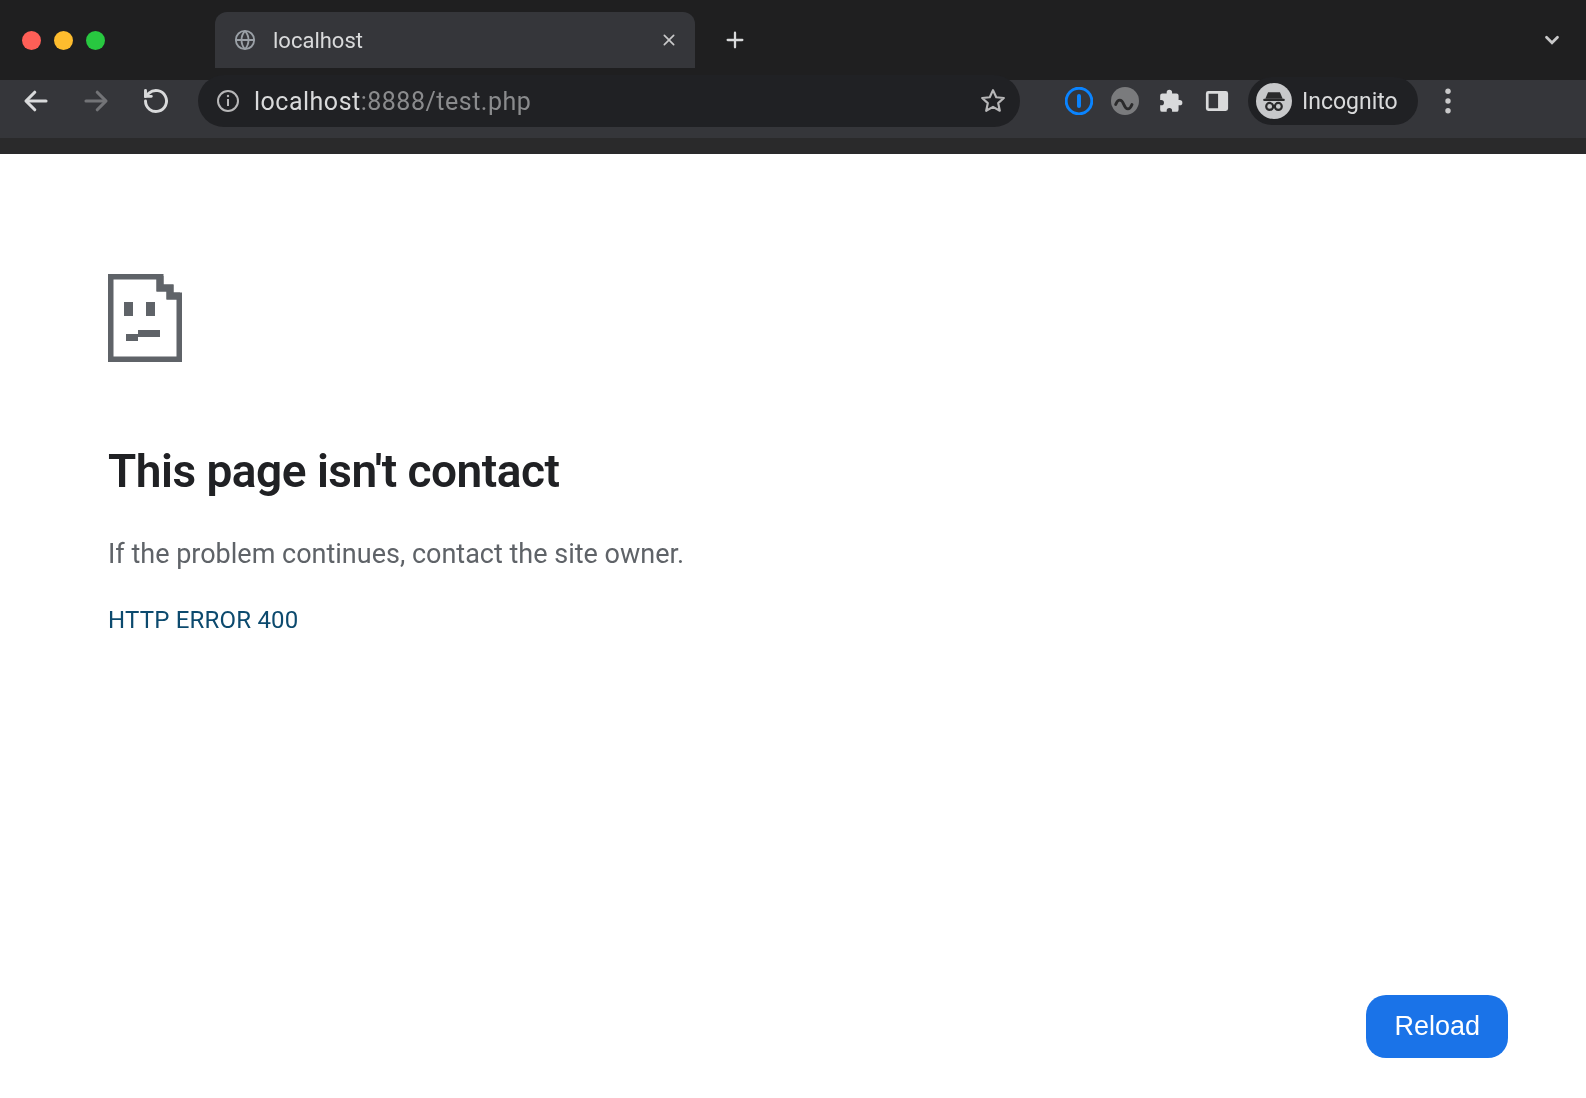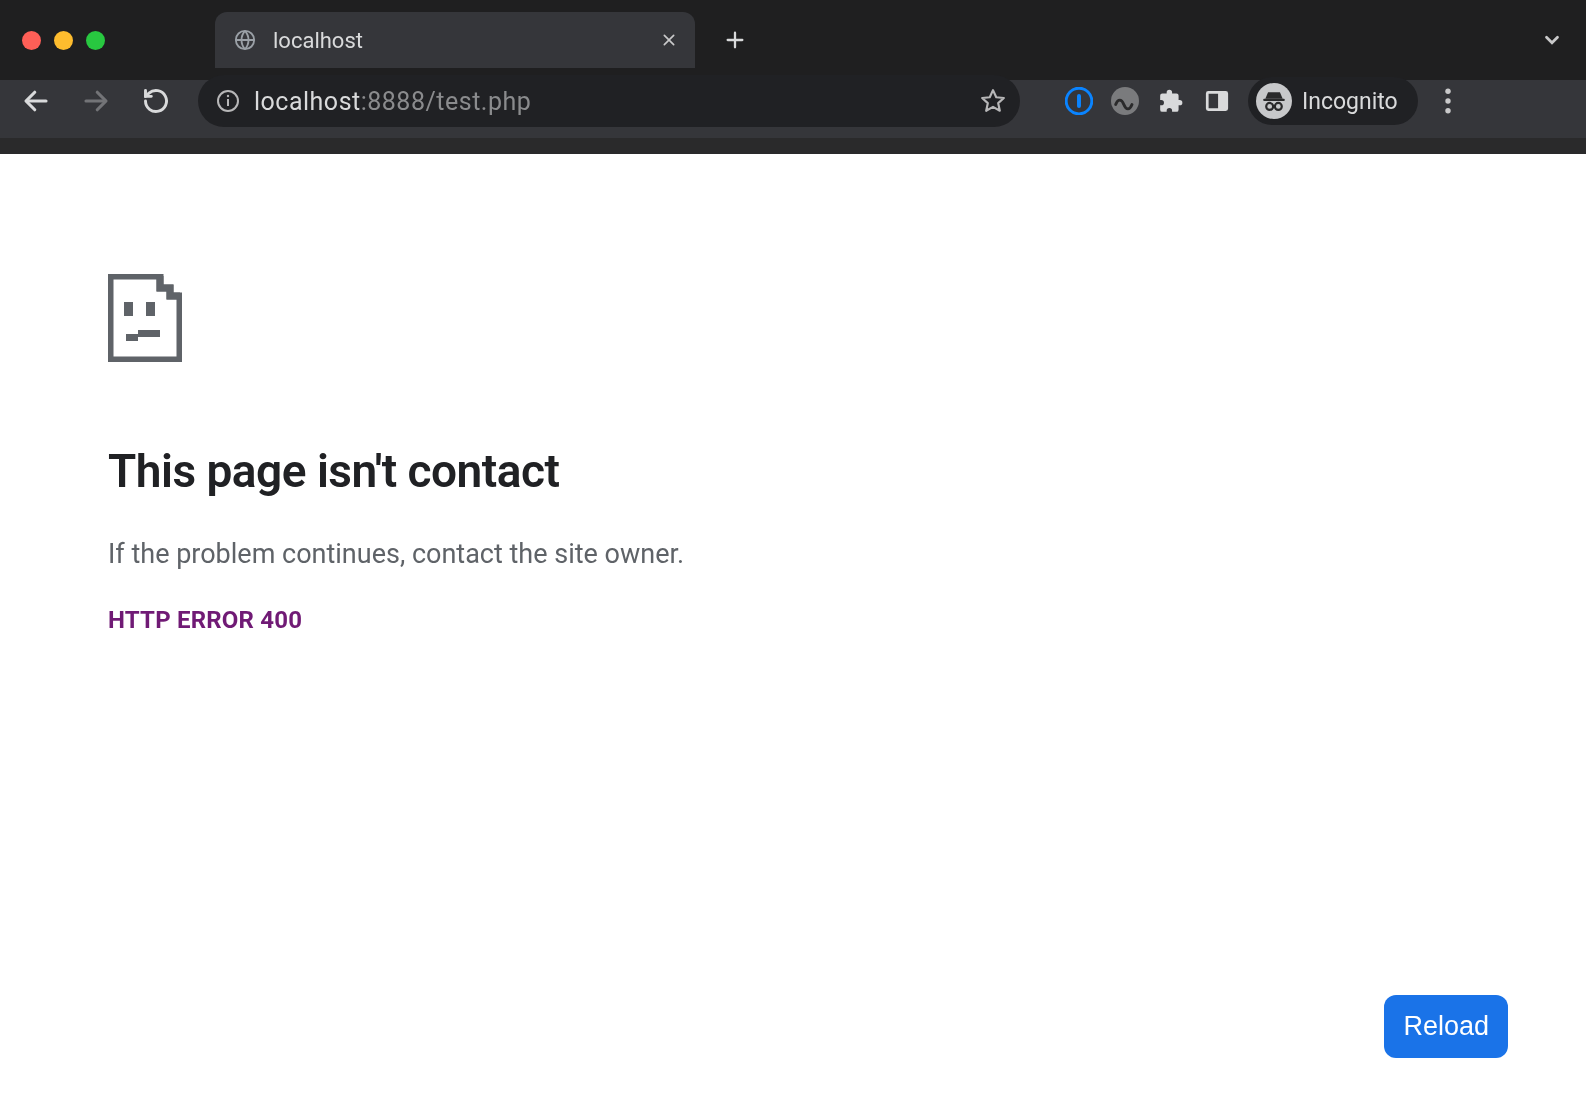--- a/index.html
+++ b/index.html
@@ -28,22 +28,22 @@
   .right-icons { display:flex; align-items:center; gap:16px; margin-left:20px;}
   .icon-btn { width:30px; height:30px; display:flex; align-items:center; justify-content:center; color:#d9dadb; cursor:pointer;}
   .incognito-pill { display:flex; align-items:center; gap:10px; background:#202124; border-radius:40px; padding:6px 20px 6px 8px; color:#d9dadb; font-size:23px;}
   .incognito-avatar { width:36px; height:36px; border-radius:50%; background:#c7c8ca; display:flex; align-items:center; justify-content:center;}
   .kebab { color:#c9c9ca; display:flex; align-items:center; justify-content:center; width:28px; height:28px; cursor:pointer;}
   .content { position:relative; width:100%; height:calc(1098px - 154px); background:#fff;}
   .error-block { position:absolute; left:108px; top:120px; width:1140px;}
   .error-icon { margin-bottom:82px; }
   .headline { font-size:46px; font-weight:600; color:#202124; letter-spacing:-.5px; margin-bottom:40px;}
   .subtext { font-size:27px; color:#5f6368; margin-bottom:36px;}
-  .code { font-size:24px; color:#701a75; letter-spacing:.2px;font-weight:bold;}
-  .reload-btn { position:absolute; right:78px; bottom:40px; background:#1a73e8; color:#fff; border:none; font-size:27px; padding:16px 19px; border-radius:12px; cursor:pointer;}
+  .code { font-size:24px; color:#0c4a6e; letter-spacing:.2px;}
+  .reload-btn { position:absolute; right:78px; bottom:40px; background:#1a73e8; color:#fff; border:none; font-size:27px; padding:16px 28px; border-radius:20px; cursor:pointer;}
   svg { display:block; }
 </style>
 </head>
 <body>
 
 <div class="browser-chrome">
   <div class="tabstrip">
     <div class="traffic-lights">
       <div class="light red"></div>
       <div class="light yellow"></div>

